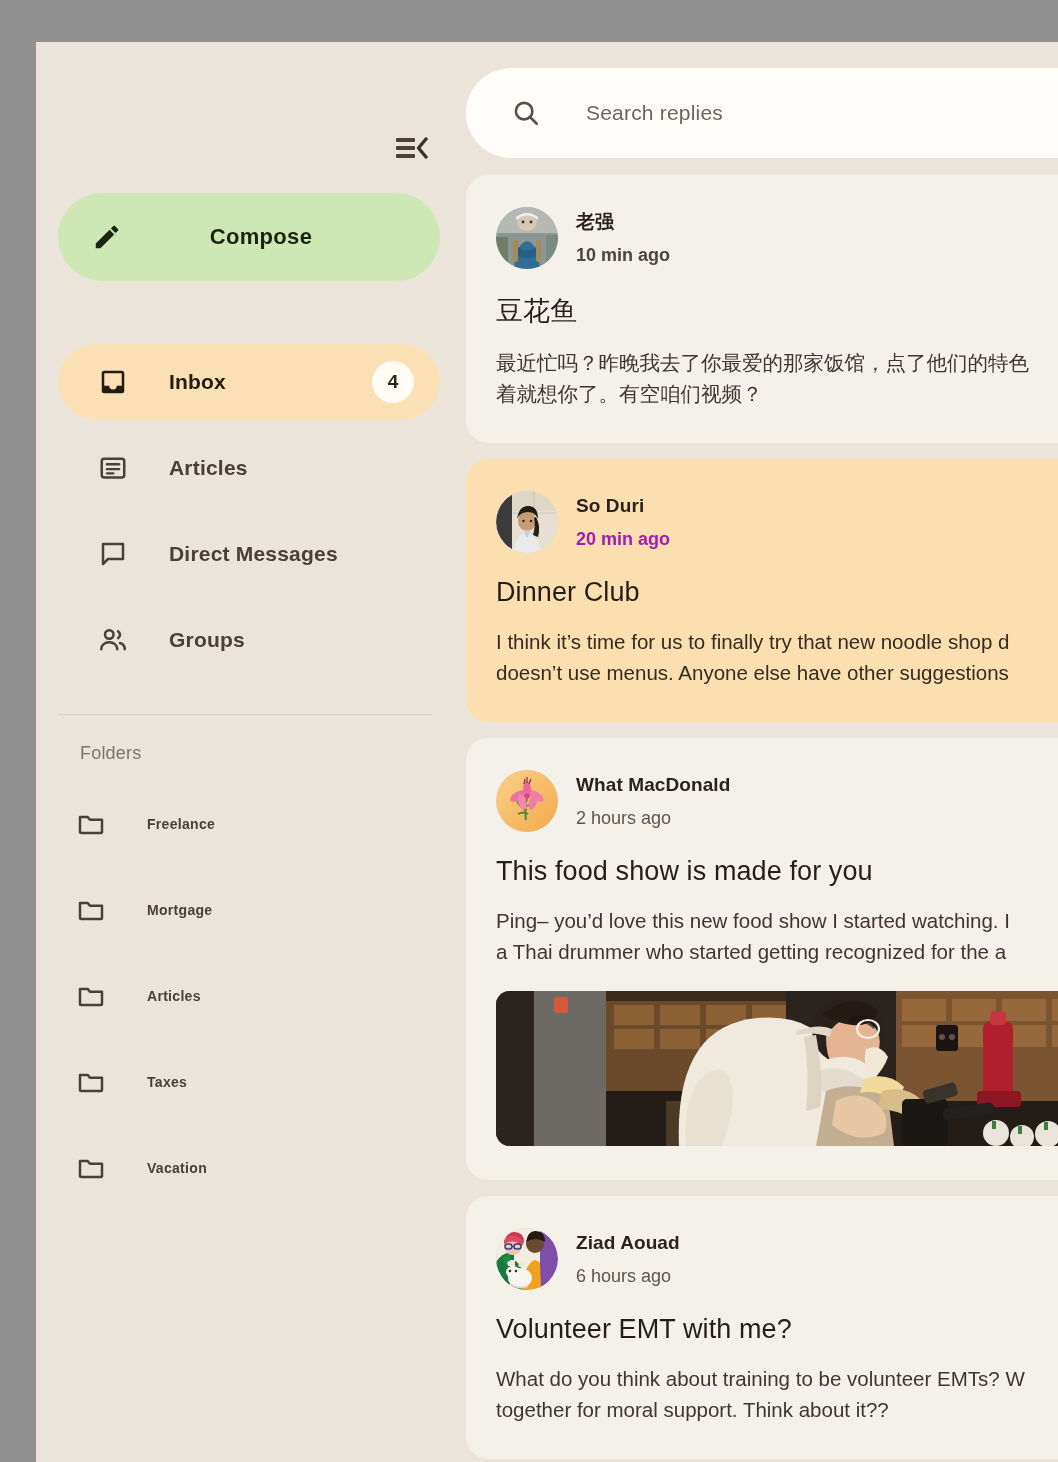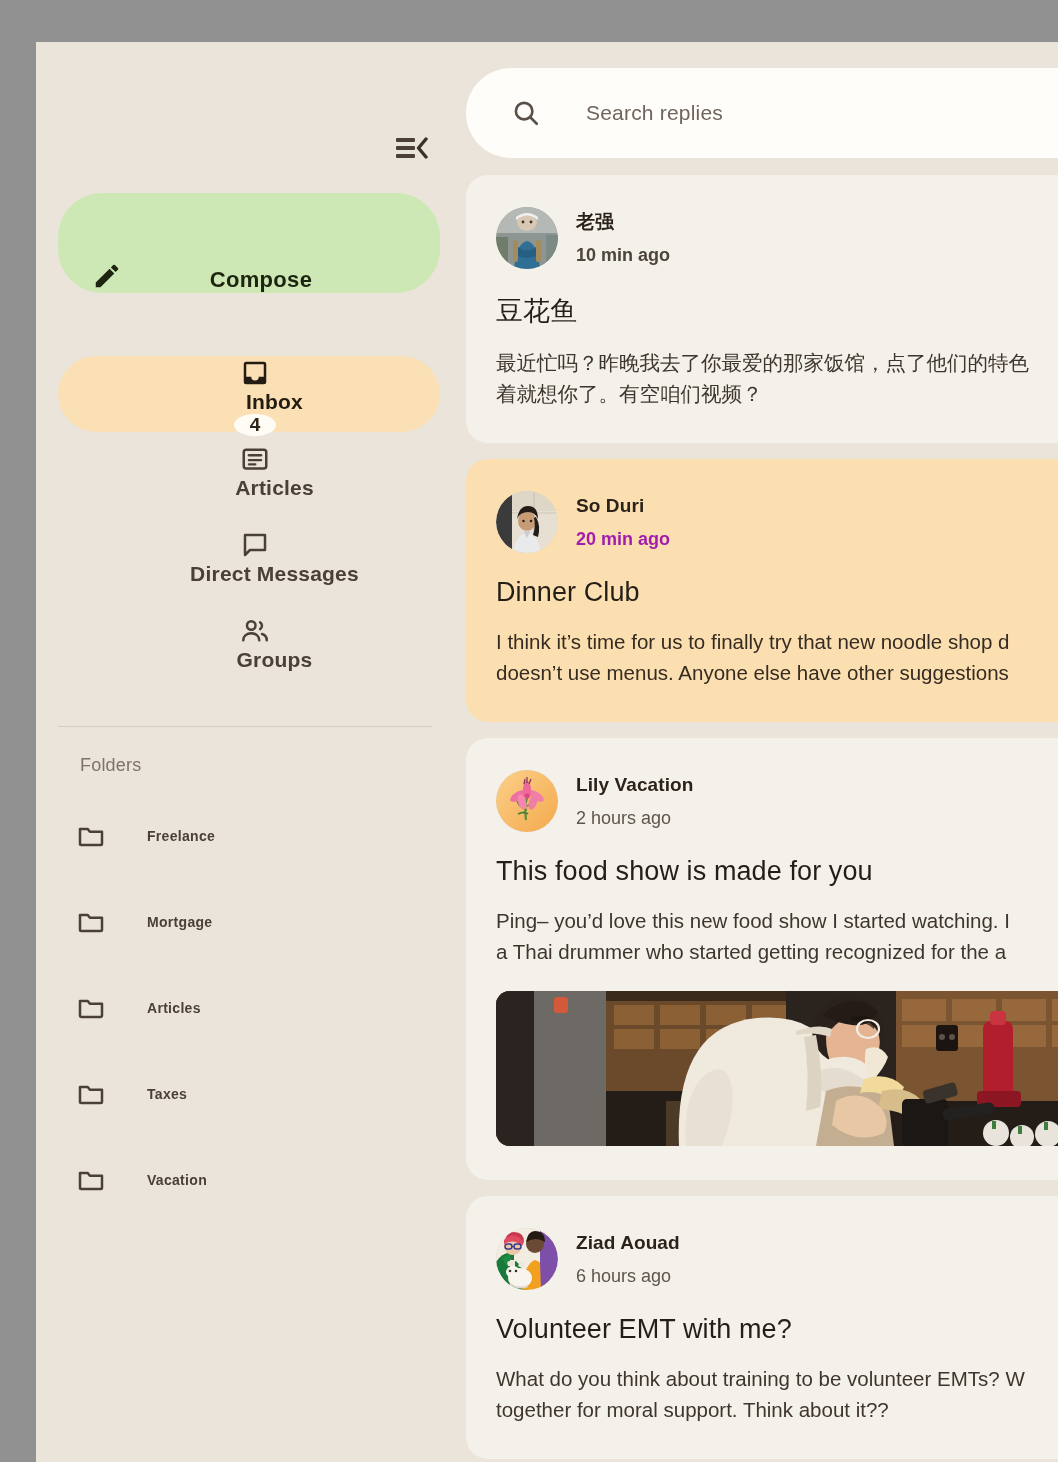--- a/index.html
+++ b/index.html
@@ -47,25 +47,25 @@
     color: #8A6116;
   }
   .collapse-btn {
     width: 36px; height: 30px;
     display: flex; align-items: center; justify-content: center;
     cursor: pointer;
   }
 
   .compose-btn {
     margin: 12px 26px 0 22px;
-    height: 100px;
+    height: 88px;
     border-radius: 44px;
     background: #CDE8B4;
     display: flex;
-    align-items: flex-end;
+    align-items: center;
     cursor: pointer;
   }
   .compose-icon {
     margin-left: 32px;
     width: 34px; height: 34px;
     display: flex; align-items: center; justify-content: center;
   }
   .compose-label {
     flex: 1;
     text-align: center;
@@ -80,21 +80,20 @@
 
   .nav-item {
     height: 76px;
     margin: 0 26px 0 22px;
     border-radius: 38px;
     display: flex;
     align-items: center;
     padding: 0 26px 0 38px;
     cursor: pointer;
     box-sizing: border-box;
-    flex-direction: column;
   }
   .nav-item.selected { background: #FBDFB5; }
   .nav-icon {
     width: 34px; height: 34px;
     flex: 0 0 34px;
     display: flex; align-items: center; justify-content: center;
   }
   .nav-label {
     margin-left: 39px;
     font-size: 21px;
@@ -505,21 +504,21 @@
                 <ellipse cx="31" cy="20" rx="4" ry="9" fill="#EE689B"></ellipse>
                 <ellipse cx="26" cy="32" rx="4" ry="8" transform="rotate(-18 26 32)" fill="#F486B0"></ellipse>
                 <ellipse cx="37" cy="32" rx="4" ry="8" transform="rotate(18 37 32)" fill="#F07FA8"></ellipse>
                 <circle cx="31" cy="26" r="2.6" fill="#D8497E"></circle>
                 <path d="M28 14 l1 -5 M33 14 l2 -5 M31 13 l0 -6" stroke="#8a3358" stroke-width="1.3"></path>
                 <path d="M22 44 q6 -3 10 0" stroke="#4f8034" stroke-width="1.8" fill="none"></path>
               </g>
             </svg>
           </div>
           <div class="card-meta">
-            <div class="sender">Lily Vacation</div>
+            <div class="sender">What MacDonald</div>
             <div class="timestamp">2 hours ago</div>
           </div>
         </div>
         <div class="subject">This food show is made for you</div>
         <div class="preview">Ping– you’d love this new food show I started watching. I
 a Thai drummer who started getting recognized for the a</div>
         <div class="attachment">
           <svg width="640" height="155" viewBox="0 0 640 155" aria-hidden="true">
             <rect width="640" height="155" fill="#2b231d"></rect>
             <rect x="0" y="0" width="110" height="155" fill="#6d6a66"></rect>

